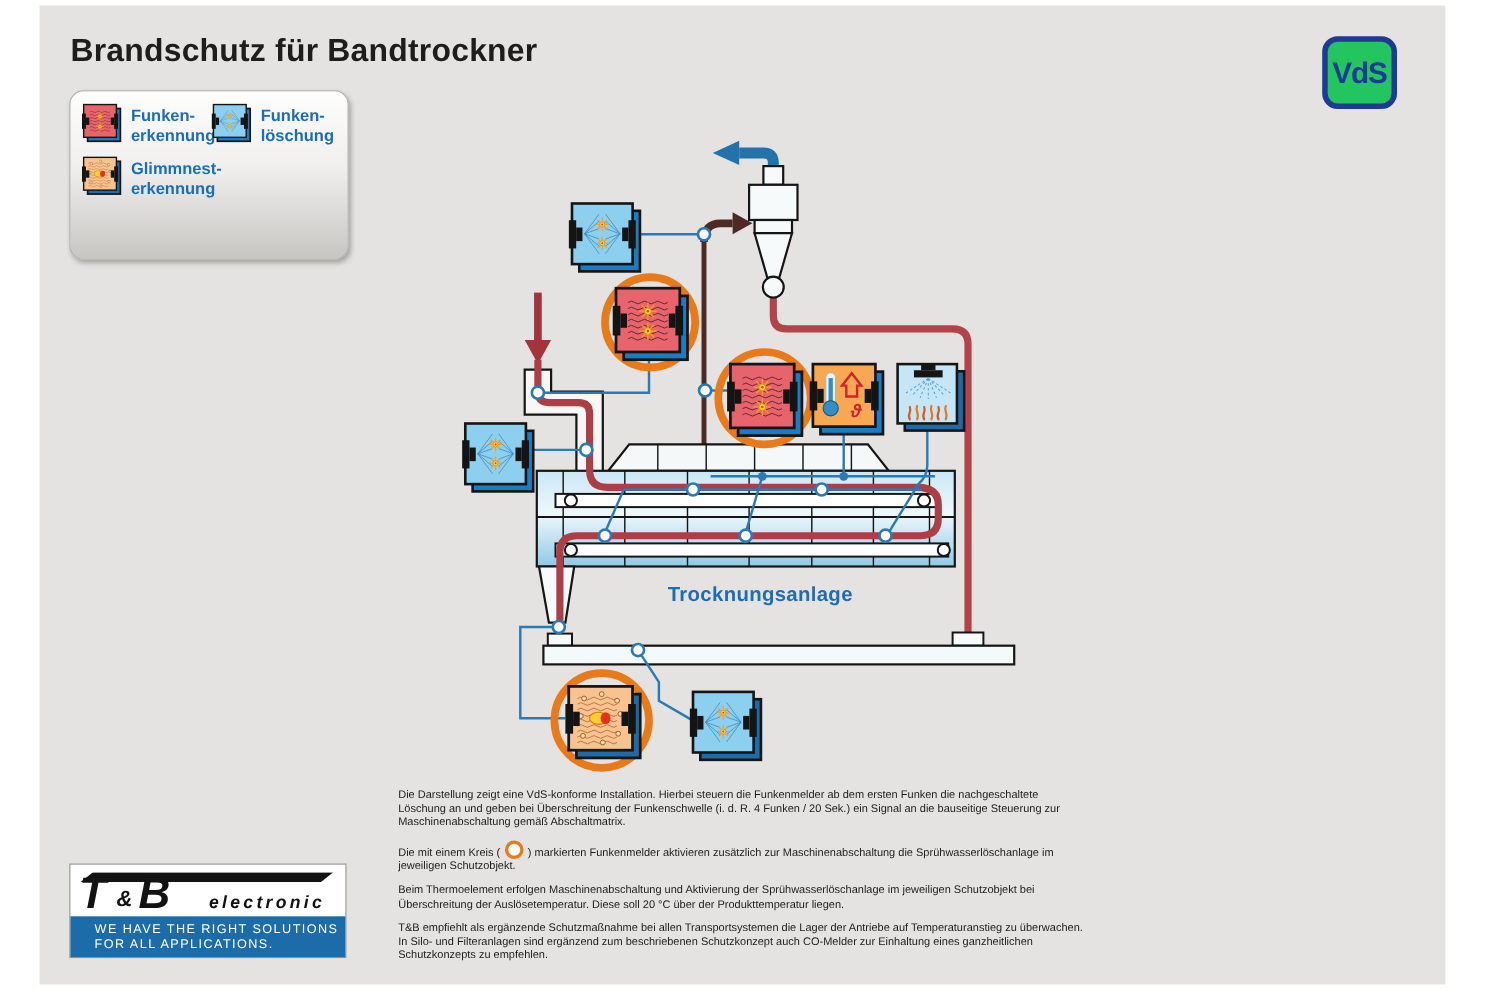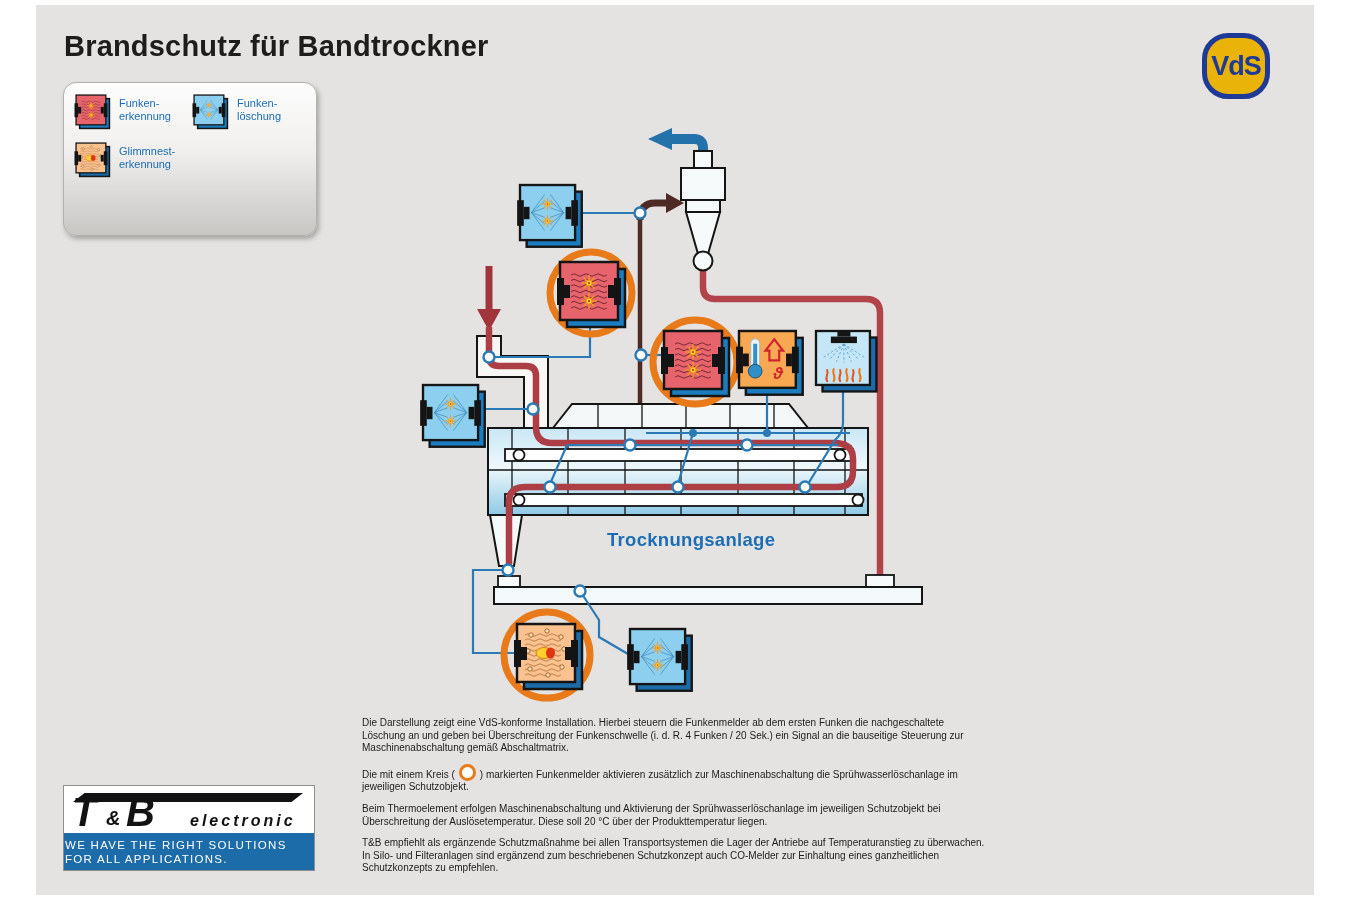--- a/index.html
+++ b/index.html
@@ -1,47 +1,47 @@
 <!DOCTYPE html>
 <html><head>
 <meta charset="utf-8">
 <style>
   html,body{margin:0;padding:0;background:#ffffff;}
   body{font-family:"Liberation Sans", sans-serif; -webkit-font-smoothing:antialiased;}
   .page{position:relative;width:1350px;height:900px;background:#ffffff;overflow:hidden;}
   .canvas{position:absolute;left:36px;top:5px;width:1278px;height:890px;background:#e4e3e1;}
   .title{position:absolute;left:64px;top:30px;font-size:29px;font-weight:bold;color:#1d1d1b;letter-spacing:0.2px;}
   
-  .vds{position:absolute;left:1202px;top:33px;width:58px;height:56px;background:#eab308;border:5px solid #1e3a96;border-radius:26px;display:flex;align-items:center;justify-content:center;}
+  .vds{position:absolute;left:1202px;top:33px;width:58px;height:56px;background:#22c55e;border:5px solid #1e3a96;border-radius:14px;display:flex;align-items:center;justify-content:center;}
   .vds span{font-size:27px;font-weight:bold;color:#1e3a96;letter-spacing:-1px;}
   
   .legend{position:absolute;left:63px;top:82px;width:252px;height:152px;border-radius:13px;
     background:linear-gradient(180deg,#fdfdfd 0%,#f0efed 45%,#c7c6c3 100%);
     border:1px solid #b2b1ae; box-shadow:2px 3px 5px rgba(0,0,0,0.28);}
   .legend-grid{position:absolute;left:10px;top:10px;display:grid;grid-template-columns:118px 118px;grid-auto-rows:48px;}
   .legend-item{display:flex;align-items:flex-start;}
   .legend-item svg{flex:0 0 auto;}
-  .legend-label{margin-left:7px;margin-top:4px;font-size:11px;font-weight:normal;color:#1a6db6;line-height:1.2;}
+  .legend-label{margin-left:7px;margin-top:4px;font-size:15px;font-weight:bold;color:#1a6db6;line-height:1.2;}
   .legend-label span{display:block;}
   
   svg.diagram{position:absolute;left:0;top:0;width:1350px;height:900px;}
   symbol{overflow:visible;}
   
   .notes{position:absolute;left:362px;top:717px;width:628px;color:#1c1c1c;font-size:10px;line-height:12.6px;}
   .notes p{margin:0 0 9px 0;}
   .ring-inline{display:inline-block;width:11px;height:11px;border:3.5px solid #e87a1a;border-radius:50%;vertical-align:-3px;margin:0 4px;background:#fff;}
   
   .tb-box{position:absolute;left:63px;top:785px;width:250px;height:84px;background:#ffffff;border:1px solid #8f8f8c;}
   .tb-art{position:absolute;left:0;top:0;width:250px;height:46px;color:#121212;}
   .tb-bar{position:absolute;left:9px;top:7px;width:230px;height:9px;background:#121212;clip-path:polygon(5% 0,100% 0,95% 100%,0 100%);}
   .tb-t{position:absolute;left:8px;top:4px;font-size:40px;font-weight:bold;font-style:italic;}
   .tb-amp{position:absolute;left:42px;top:21px;font-size:20px;font-weight:bold;font-style:italic;}
   .tb-b{position:absolute;left:62px;top:4px;font-size:40px;font-weight:bold;font-style:italic;}
   .tb-sub{position:absolute;left:106px;top:26px;font-size:16px;font-weight:bold;font-style:italic;letter-spacing:3px;margin-left:20px;}
-  .tb-tag{position:absolute;left:0;bottom:0;width:250px;height:37px;background:#1c6ca9;color:#ffffff;font-size:11.5px;letter-spacing:1.3px;display:flex;flex-direction:column;justify-content:center;padding-left:1px;box-sizing:border-box;line-height:14px;}
+  .tb-tag{position:absolute;left:0;bottom:0;width:250px;height:37px;background:#1c6ca9;color:#ffffff;font-size:11.5px;letter-spacing:1.3px;display:flex;flex-direction:column;justify-content:center;padding-left:22px;box-sizing:border-box;line-height:14px;}
 </style>
 </head>
 <body>
 
 <div class="page">
   <div class="canvas"></div>
 
   <div class="title">Brandschutz für Bandtrockner</div>
 
   <div class="vds">

